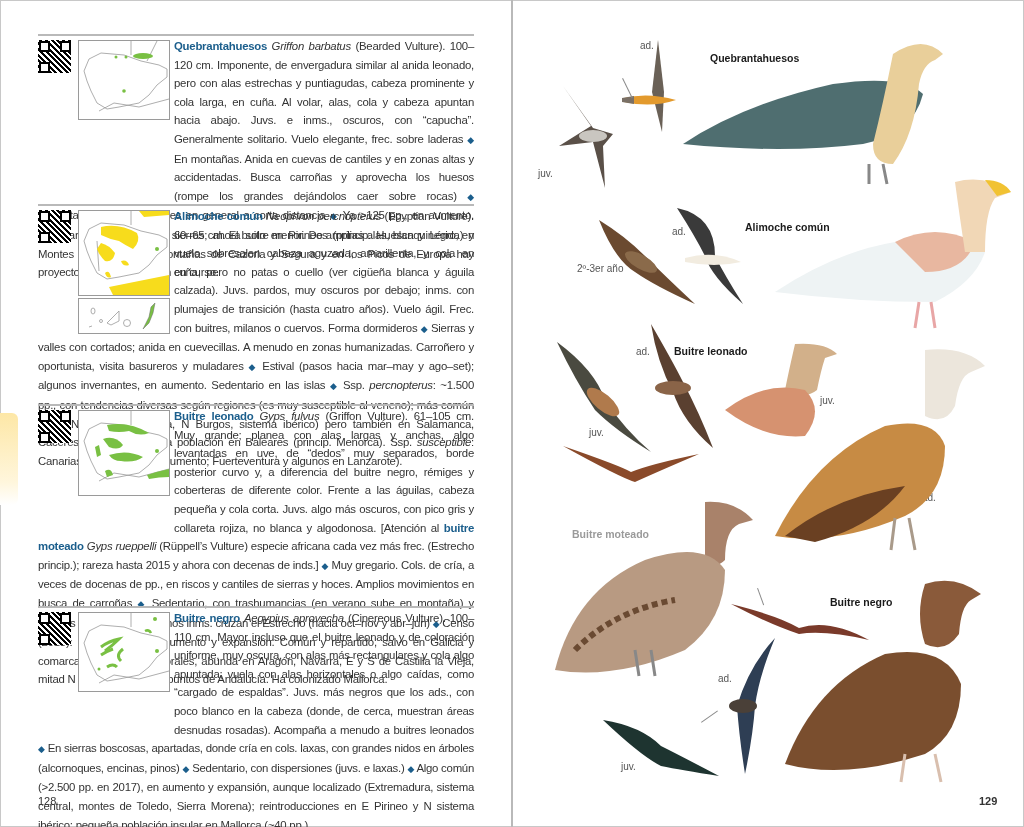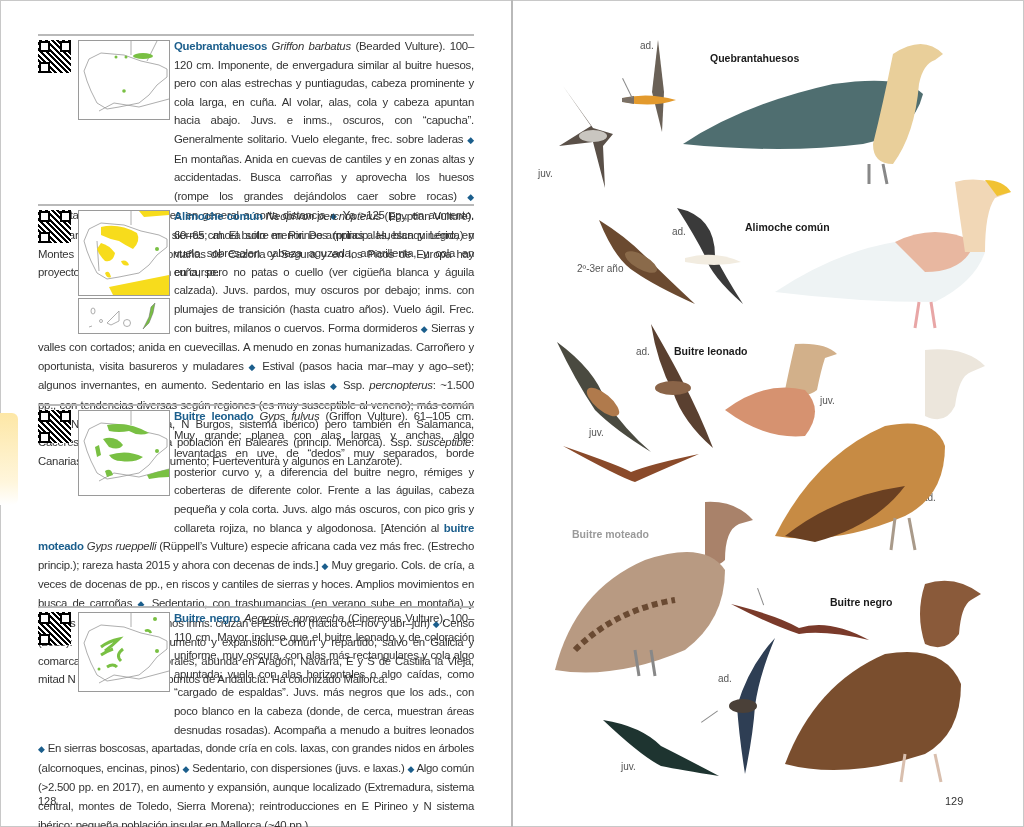--- a/index.html
+++ b/index.html
@@ -81,21 +81,21 @@
         <circle cx="37" cy="16" r="1.5" fill="#79c043"></circle>
         <circle cx="47" cy="16" r="1.5" fill="#79c043"></circle>
         <circle cx="45" cy="50" r="1.8" fill="#79c043"></circle>
       </svg>
     </div>
     <div class="text" style="padding-top:3px;">
       <div class="float-pad" style="height:168px;"></div>
       <span class="sp-name">Quebrantahuesos</span>
       <span class="sci">Griffon barbatus</span>
       <span>(Bearded Vulture). 100–120 cm.</span>
-      <span>Imponente, de envergadura similar al buitre huesos, pero con alas estrechas y puntiagudas, cabeza prominente y cola larga, en cuña. Al volar, alas, cola y cabeza apuntan hacia abajo. Juvs. e inms., oscuros, con “capucha”. Generalmente solitario. Vuelo elegante, frec. sobre laderas</span>
+      <span>Imponente, de envergadura similar al anida leonado, pero con alas estrechas y puntiagudas, cabeza prominente y cola larga, en cuña. Al volar, alas, cola y cabeza apuntan hacia abajo. Juvs. e inms., oscuros, con “capucha”. Generalmente solitario. Vuelo elegante, frec. sobre laderas</span>
       <span class="dia">◆</span>
       <span>En montañas. Anida en cuevas de cantiles y en zonas altas y accidentadas. Busca carroñas y aprovecha los huesos (rompe los grandes dejándolos caer sobre rocas)</span>
       <span class="dia">◆</span>
       <span>Sedentario, con dispersiones en general a corta distancia</span>
       <span class="dia">◆</span>
       <span>Ya &gt;125 pp., en aumento. Antiguamente en muchas sierras; ahora solo en Pirineos (princip. Huesca y Lérida) y Montes Vascos; en las montañas de Cazorla y Segura y en los Picos de Europa hay proyectos de reintroducción en curso.</span>
     </div>
   </div>
 
   <div class="entry" style="top:204px;">
@@ -304,14 +304,14 @@
   <div class="pointer" style="left:188px;top:722px;width:20px;transform:rotate(-35deg);"></div>
   <svg class="bird" style="left:88px;top:716px;" width="120" height="64">
     <path d="M2 4 Q40 10 60 30 Q80 40 118 60 Q80 54 60 50 Q40 40 2 4 Z" fill="#1e3430"></path>
   </svg>
   <svg class="bird" style="left:272px;top:574px;" width="200" height="210">
     <path d="M140 10 Q170 0 196 20 L186 26 Q176 32 174 60 Q160 80 140 70 Q130 40 140 10 Z" fill="#8a5a3a"></path>
     <path d="M0 190 Q30 110 100 80 Q160 70 176 110 Q176 160 140 180 Q60 206 0 190 Z" fill="#7a4e2e"></path>
     <path d="M120 180 L116 208 M150 180 L156 208" stroke="#d9bfae" stroke-width="3"></path>
   </svg>
 
-  <div class="page-num" style="left:432px;">129</div>
+  <div class="page-num" style="left:466px;font-weight:bold;">129</div>
 </div>
 
 </body></html>

